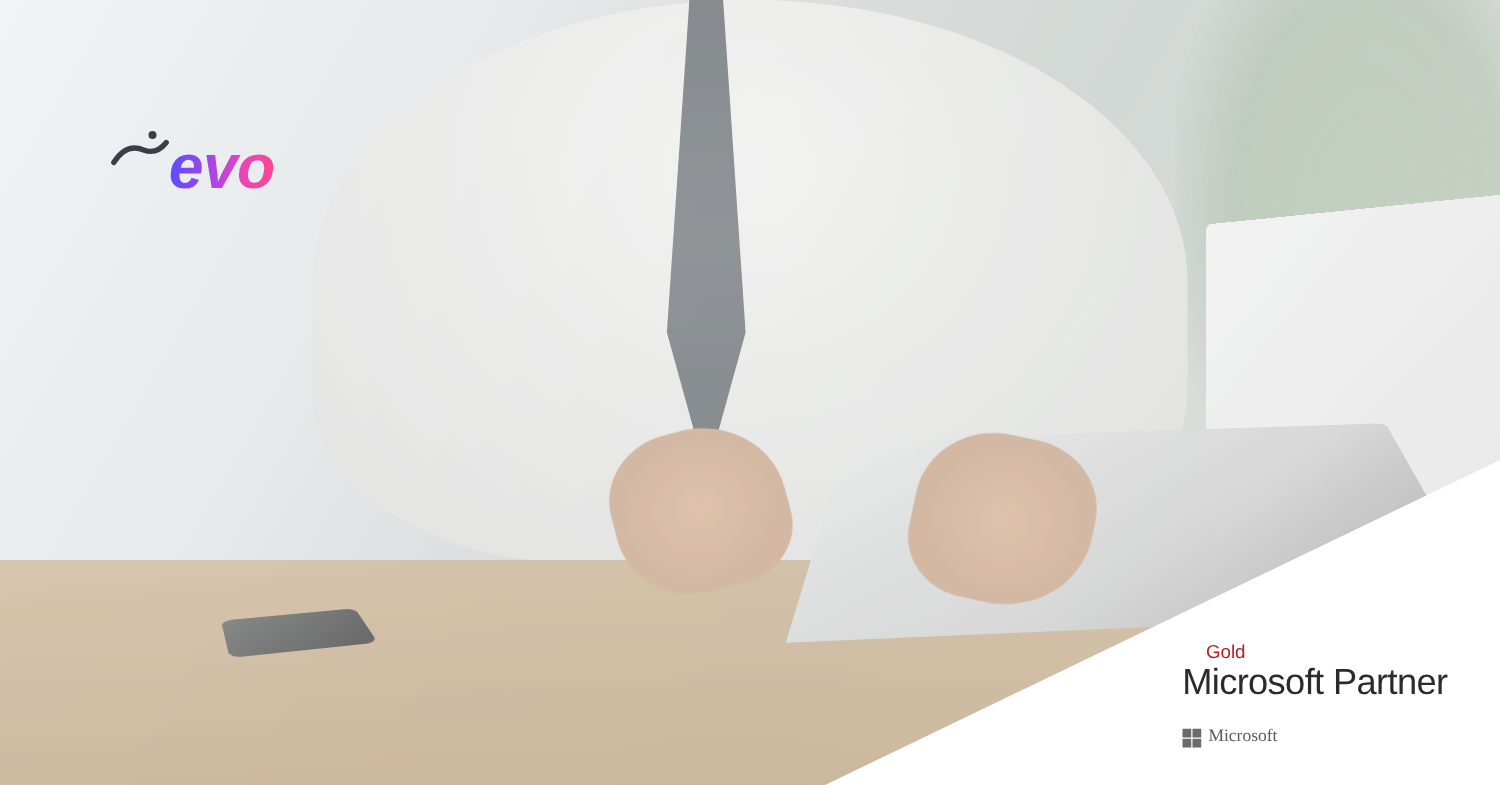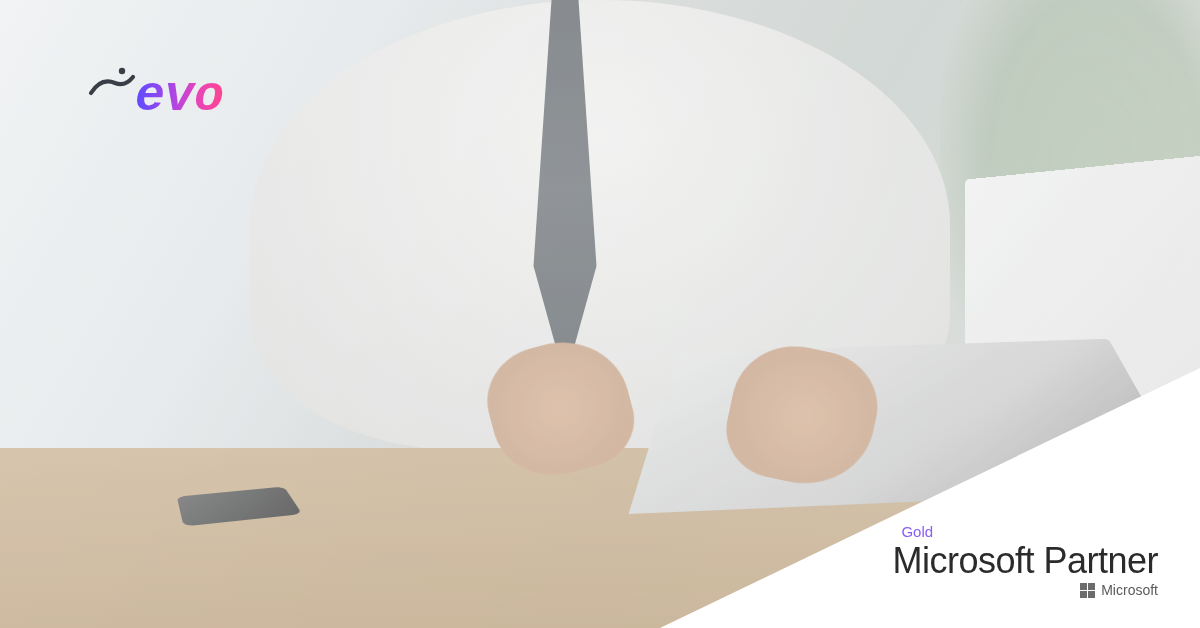--- a/index.html
+++ b/index.html
@@ -115,22 +115,21 @@
       background: radial-gradient(ellipse at 60% 40%, rgba(140, 170, 130, 0.55) 0%, rgba(115, 150, 105, 0.4) 50%, transparent 75%);
     }
     .overlay {
       position: absolute;
       inset: 0;
       background: rgba(255, 255, 255, 0.25);
     }
     .content {
       position: relative;
       z-index: 10;
-      padding: 68px 85px;
-      font-family: Liberation Mono, monospace;
+      padding: 104px 85px;
     }
     .logo {
       display: inline-flex;
       align-items: center;
       margin-bottom: 44px;
     }
     .logo-text {
       font-size: 50px;
       font-weight: 600;
       background: linear-gradient(90deg, #5b4cff 0%, #a845e8 40%, #e845b8 70%, #ff4590 100%);
@@ -160,37 +159,37 @@
     }
     .partner-badge {
       position: absolute;
       bottom: 30px;
       right: 42px;
       z-index: 15;
       text-align: left;
     }
     .gold-label {
       font-size: 15px;
-      color: #8b5cf6;
+      color: #b91c1c;
       font-weight: 400;
       margin-bottom: 0px;
-      margin-left: 9px;
+      margin-left: 19px;
     }
     .partner-text {
-      font-size: 36px;
+      font-size: 29px;
       color: #2b2b2b;
       font-weight: 400;
       letter-spacing: -0.5px;
     }
     .ms-brand {
-      margin-top: 0;
+      margin-top: 19px;
       display: flex;
-      justify-content: flex-end;
       align-items: center;
       gap: 6px;
+      font-family: Liberation Serif, serif;
     }
     .ms-logo-squares {
       display: grid;
       grid-template-columns: 7px 7px;
       grid-template-rows: 7px 7px;
       gap: 1px;
     }
     .ms-sq {
       width: 7px;
       height: 7px;

